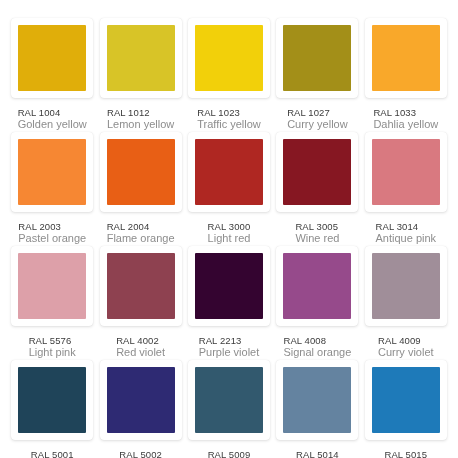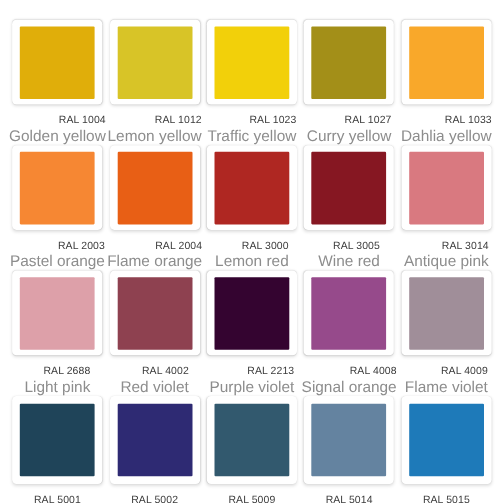--- a/index.html
+++ b/index.html
@@ -40,31 +40,31 @@
     justify-content: center;
     box-sizing: border-box;
   }
   .swatch-color {
     width: 68px;
     height: 66px;
     border-radius: 1px;
   }
   .swatch-labels {
     margin-top: 9px;
-    text-align: right;
+    text-align: left;
     line-height: 1.18;
   }
   .swatch-code {
     font-size: 9.5px;
     color: #3b3b3b;
     letter-spacing: 0.1px;
     white-space: nowrap;
   }
   .swatch-name {
-    font-size: 14px;
+    font-size: 11px;
     color: #8d8d8d;
     margin-top: 0;
     white-space: nowrap;
   }
 </style>
 </head>
 <body style="background: rgb(255, 255, 255);">
 
 <div id="palette-grid">
     <div class="swatch-cell">
@@ -129,21 +129,21 @@
         <div class="swatch-code">RAL 2004</div>
         <div class="swatch-name">Flame orange</div>
       </div>
     </div>
     <div class="swatch-cell">
       <div class="swatch-card">
         <div class="swatch-color" style="background: rgb(175, 39, 34);"></div>
       </div>
       <div class="swatch-labels">
         <div class="swatch-code">RAL 3000</div>
-        <div class="swatch-name">Lemon red</div>
+        <div class="swatch-name">Light red</div>
       </div>
     </div>
     <div class="swatch-cell">
       <div class="swatch-card">
         <div class="swatch-color" style="background: rgb(134, 23, 34);"></div>
       </div>
       <div class="swatch-labels">
         <div class="swatch-code">RAL 3005</div>
         <div class="swatch-name">Wine red</div>
       </div>
@@ -155,21 +155,21 @@
       <div class="swatch-labels">
         <div class="swatch-code">RAL 3014</div>
         <div class="swatch-name">Antique pink</div>
       </div>
     </div>
     <div class="swatch-cell">
       <div class="swatch-card">
         <div class="swatch-color" style="background: rgb(221, 160, 169);"></div>
       </div>
       <div class="swatch-labels">
-        <div class="swatch-code">RAL 2688</div>
+        <div class="swatch-code">RAL 5576</div>
         <div class="swatch-name">Light pink</div>
       </div>
     </div>
     <div class="swatch-cell">
       <div class="swatch-card">
         <div class="swatch-color" style="background: rgb(142, 65, 80);"></div>
       </div>
       <div class="swatch-labels">
         <div class="swatch-code">RAL 4002</div>
         <div class="swatch-name">Red violet</div>
@@ -192,21 +192,21 @@
         <div class="swatch-code">RAL 4008</div>
         <div class="swatch-name">Signal orange</div>
       </div>
     </div>
     <div class="swatch-cell">
       <div class="swatch-card">
         <div class="swatch-color" style="background: rgb(160, 142, 153);"></div>
       </div>
       <div class="swatch-labels">
         <div class="swatch-code">RAL 4009</div>
-        <div class="swatch-name">Flame violet</div>
+        <div class="swatch-name">Curry violet</div>
       </div>
     </div>
     <div class="swatch-cell">
       <div class="swatch-card">
         <div class="swatch-color" style="background: rgb(31, 68, 89);"></div>
       </div>
       <div class="swatch-labels">
         <div class="swatch-code">RAL 5001</div>
       </div>
     </div>

